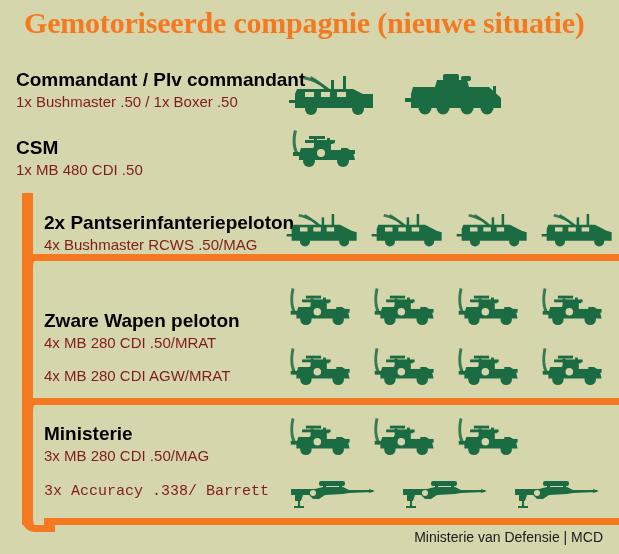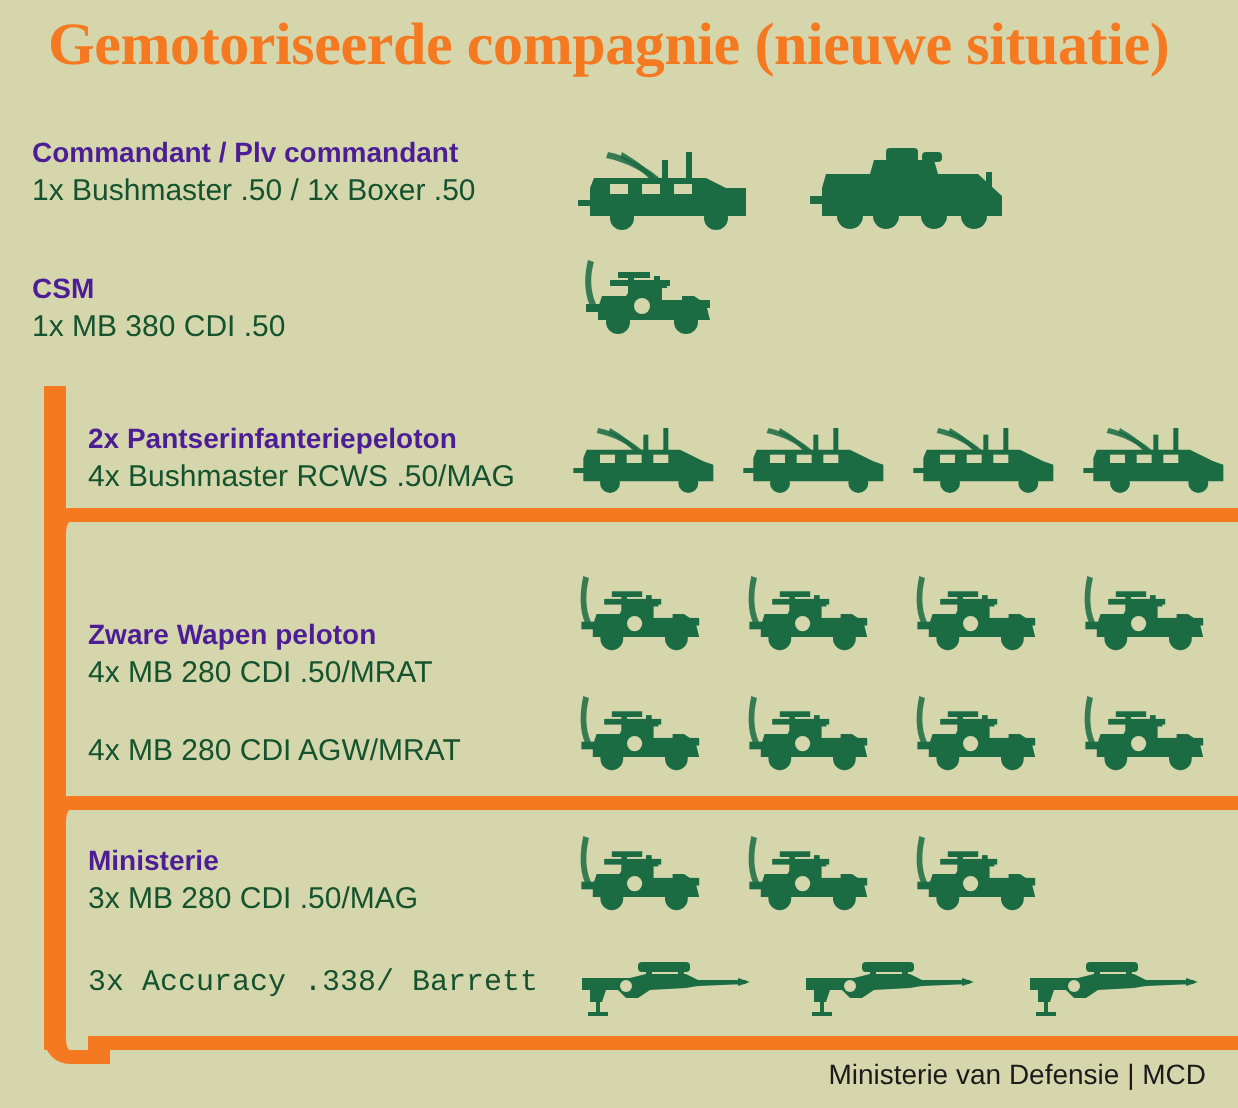--- a/index.html
+++ b/index.html
@@ -16,25 +16,25 @@
     position:absolute;left:24px;top:6px;
     font-family:"Liberation Serif",serif;
     font-size:30px;font-weight:700;
     color:#f47920;
     letter-spacing:-0.2px;
     white-space:nowrap;
   }
 
   
   .hdr{
-    font-size:14px;font-weight:700;color:#4c1d95;
+    font-size:19px;font-weight:700;color:#000000;
     white-space:nowrap;line-height:1.25;
   }
   .sub{
-    font-size:15px;font-weight:400;color:#14532d;
+    font-size:15px;font-weight:400;color:#7f1d1d;
     white-space:nowrap;line-height:1.3;
   }
 
   .blk{position:absolute;}
 
   
   .obar{position:absolute;background:#f47920;}
   .vbar{left:22px;top:193px;width:11px;height:332px;}
   .hrule{height:7px;background:#f47920;position:absolute;}
   .corner{
@@ -104,21 +104,21 @@
           <circle cx="38" cy="38" r="6.5"></circle>
           <circle cx="62" cy="38" r="6.5"></circle>
           <circle cx="82" cy="38" r="6.5"></circle>
         </g>
       </svg>
     </span>
   </div>
 
   <div class="blk" style="left:16px;top:120px;margin-top:16px;">
     <div class="hdr">CSM</div>
-    <div class="sub">1x MB 380 CDI  .50</div>
+    <div class="sub">1x MB 480 CDI  .50</div>
   </div>
 
   <div class="iconrow" style="left:287px;top:126px;gap:22px;">
     <span class="icon">
       <svg width="80" height="46" viewBox="0 0 80 46">
         <g fill="#1b6b43">
           <path d="M7 4 C5 12 5 20 8 27 L11 26 C8 19 8 12 10 5 Z" opacity="0.85"></path>
           <rect x="18" y="14" width="30" height="3"></rect>
           <rect x="22" y="10" width="16" height="3"></rect>
           <rect x="27" y="13" width="3" height="8"></rect>

